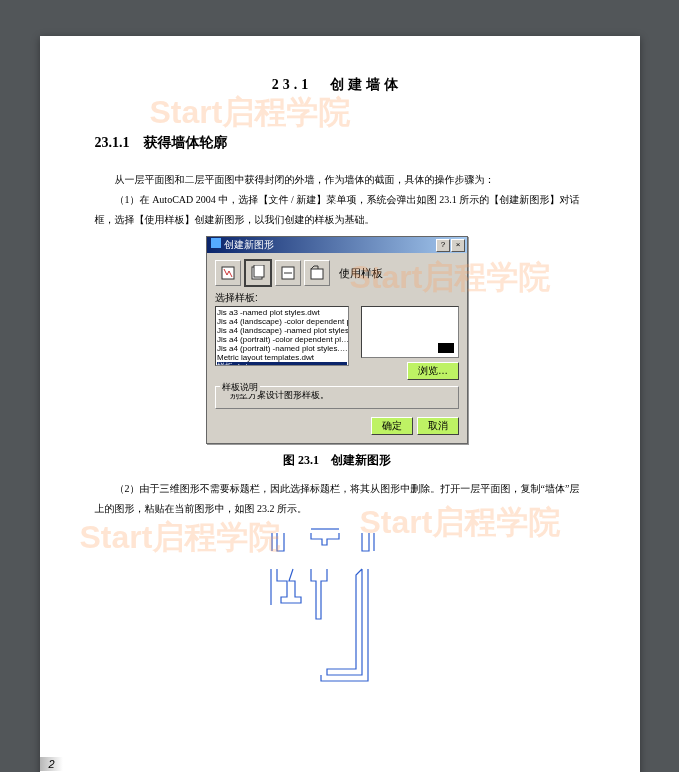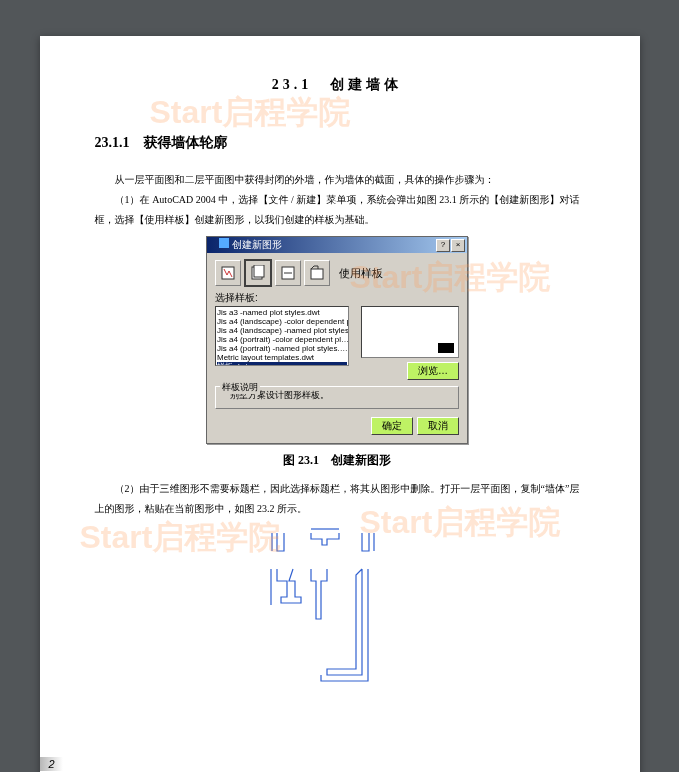--- a/index.html
+++ b/index.html
@@ -78,21 +78,21 @@
     font-family: "SimSun", Arial, sans-serif;
     font-size: 10px;
     box-shadow: 1px 1px 0 #999;
   }
   .titlebar {
     height: 16px;
     background: linear-gradient(to right, #0a246a, #a6caf0);
     color: #fff;
     display: flex;
     align-items: center;
-    padding: 0 2px 0 12px;
+    padding: 0 2px 0 4px;
     font-size: 10px;
     justify-content: space-between;
   }
   .titlebar .tb-btns { display:flex; gap:1px;}
   .tb-btn { width:12px;height:11px;background:#d4d0c8;border:1px solid #fff;border-right-color:#555;border-bottom-color:#555;font-size:8px;line-height:9px;text-align:center;color:#000;}
   .dlg-body { padding: 6px 8px 8px 8px;}
   .tabs-row { display:flex; gap:3px; align-items:center; margin-bottom:4px;}
   .big-tab { width:24px;height:24px;background:#d4d0c8;border:1px solid #808080;border-top-color:#fff;border-left-color:#fff; display:flex;align-items:center;justify-content:center;}
   .big-tab.sel { border:2px solid #404040;}
   .big-tab svg { width:16px;height:16px;}

